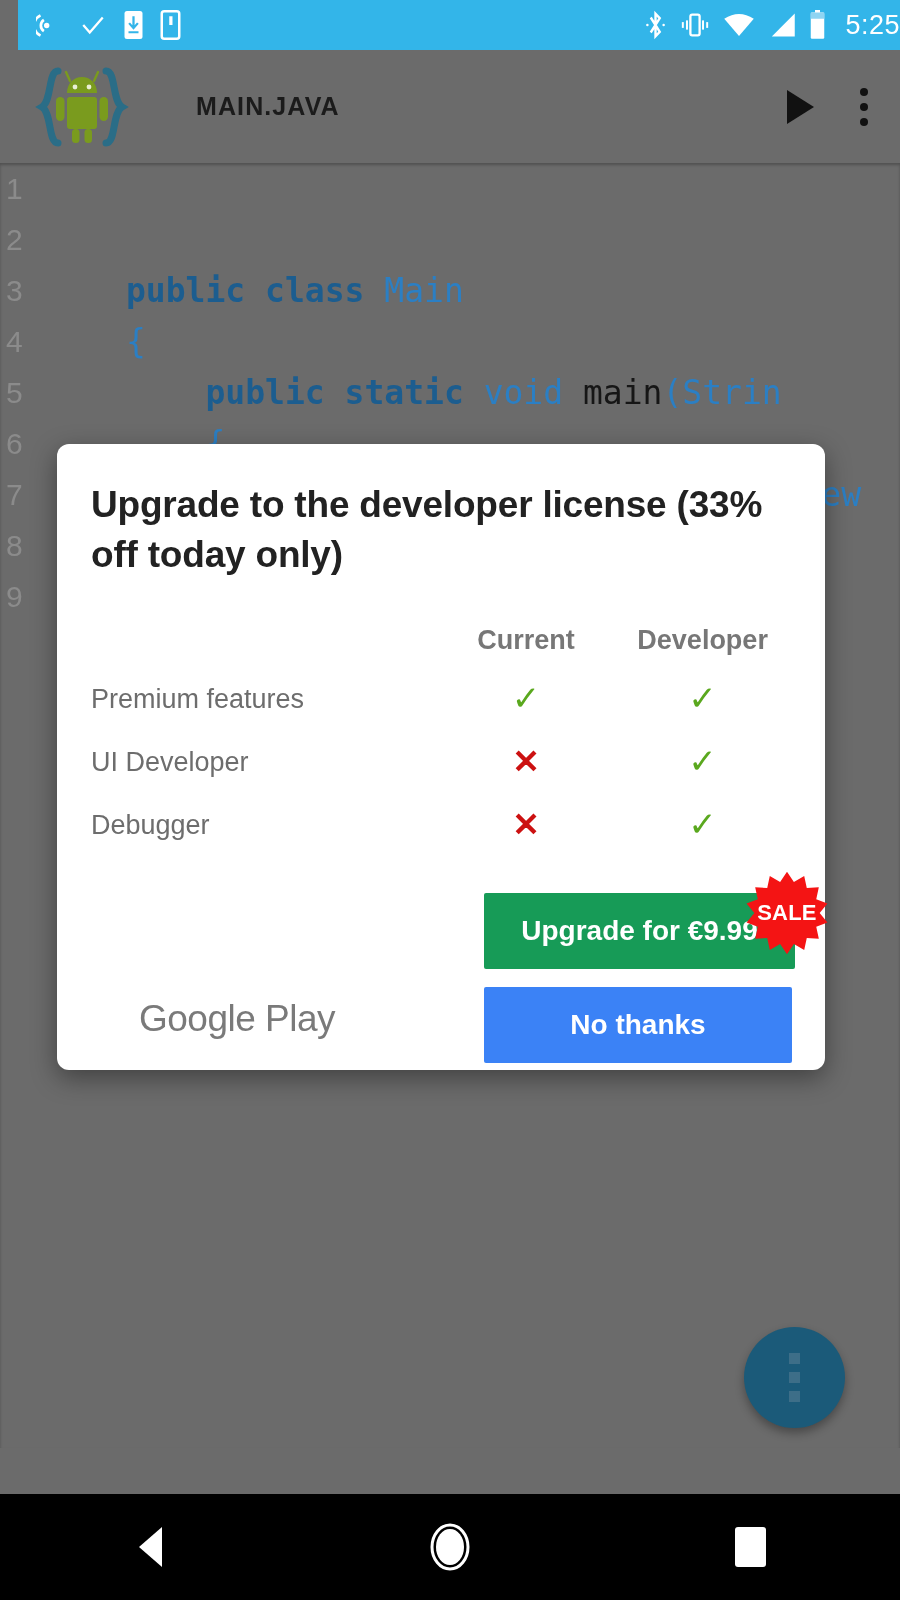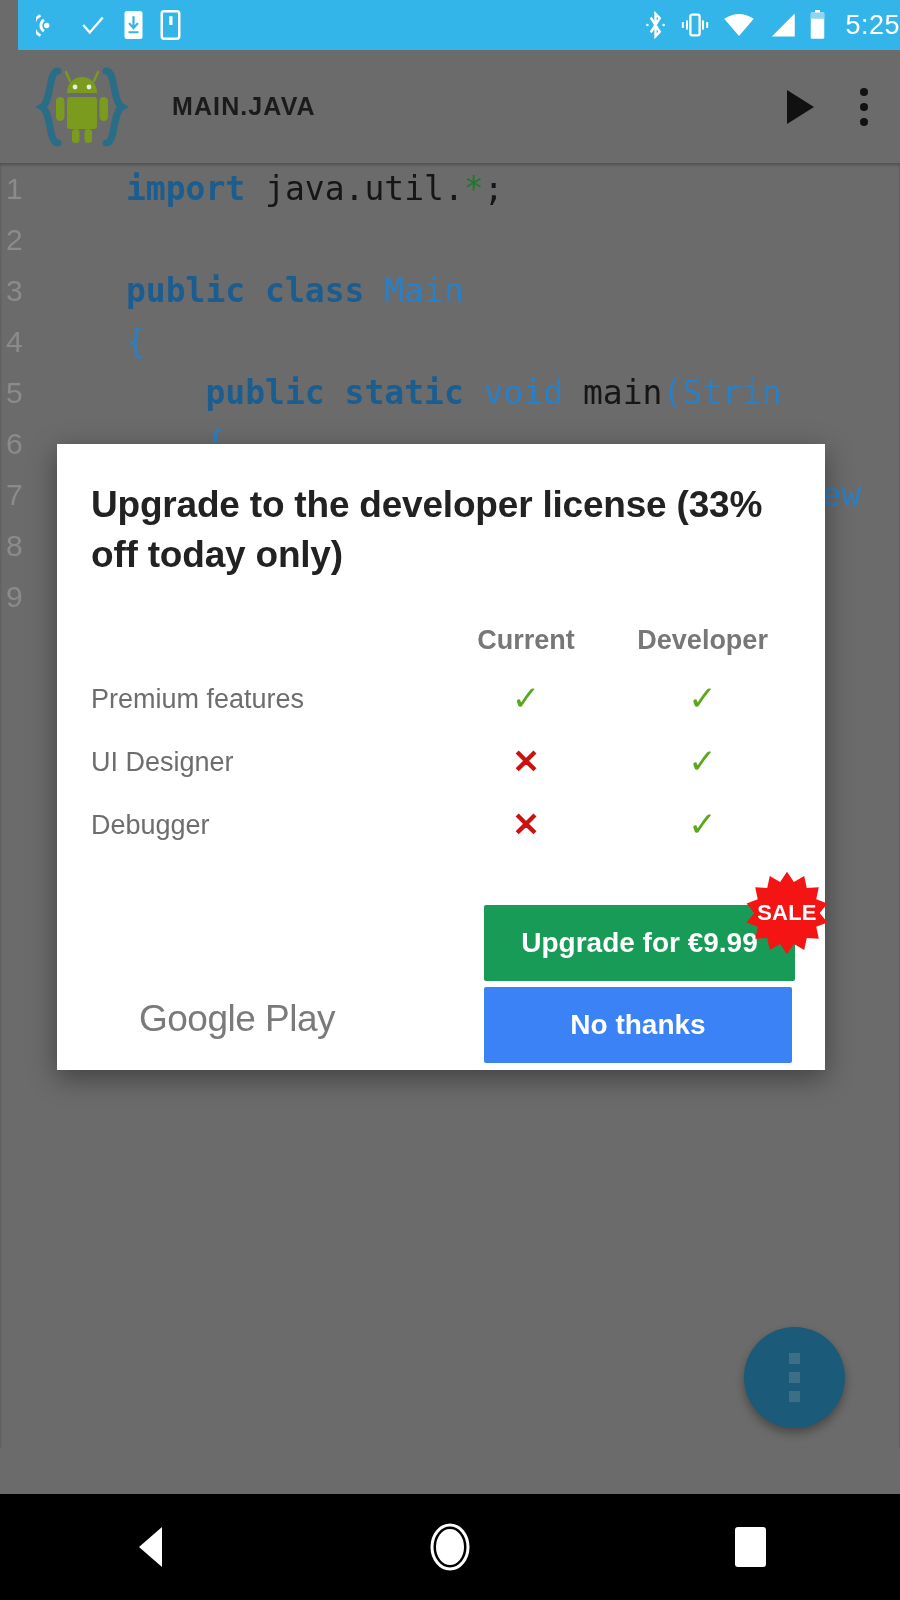--- a/index.html
+++ b/index.html
@@ -44,20 +44,21 @@
   
   #app-bar {
     position: absolute;
     left: 0; top: 50px;
     width: 900px; height: 113px;
     background: #6b6b6b;
     display: flex;
     align-items: center;
     box-sizing: border-box;
     padding: 0 22px 0 34px;
+    gap: 24px;
   }
   #app-logo { width: 96px; height: 92px; flex: 0 0 auto; }
   #app-title {
     color: #1b1b1b;
     font-size: 25px;
     font-weight: bold;
     letter-spacing: 1.1px;
     margin-left: 42px;
     white-space: nowrap;
   }
@@ -136,21 +137,21 @@
     border-bottom: 20px solid transparent;
   }
   .nav-recent { width: 31px; height: 40px; background: #fff; border-radius: 3px; }
 
   
   #dialog {
     position: absolute;
     left: 57px; top: 444px;
     width: 768px; height: 626px;
     background: #ffffff;
-    border-radius: 0;
+    border-radius: 12px;
     box-shadow: 0 8px 26px rgba(0,0,0,0.40);
     box-sizing: border-box;
     padding: 36px 34px 0 34px;
     overflow: visible;
   }
   #dialog-title {
     color: #222222;
     font-size: 37px;
     font-weight: bold;
     line-height: 1.35;
@@ -191,21 +192,21 @@
     color: #cc1111;
     font-size: 33px;
     line-height: 1;
     font-weight: bold;
   }
 
   
   #btn-area { position: relative; margin-top: 36px; }
   #upgrade-button {
     position: absolute;
-    left: 393px; top: 12px;
+    left: 393px; top: 0;
     width: 311px; height: 76px;
     background: #179b57;
     border: none;
     border-radius: 2px;
     color: #ffffff;
     font-family: "Liberation Sans", sans-serif;
     font-size: 28px;
     font-weight: bold;
     cursor: pointer;
     display: flex;
@@ -338,21 +339,21 @@
       <div class="kebab">
           <i></i>
           <i></i>
           <i></i>
         </div>
     </div>
   </div>
 
   <div id="editor">
     <div id="code-lines">
-        <div class="code-line"><span class="ln">1</span><span class="code-txt"><span class="kw">import </span><span class="pln">java.util.</span><span class="str">*</span><span class="pln">;</span></span></div>
+        <div class="code-line"><span class="ln">1</span></div>
         <div class="code-line"><span class="ln">2</span><span class="code-txt"></span></div>
         <div class="code-line"><span class="ln">3</span><span class="code-txt"><span class="kw">public class </span><span class="typ">Main</span></span></div>
         <div class="code-line"><span class="ln">4</span><span class="code-txt"><span class="brc">{</span></span></div>
         <div class="code-line"><span class="ln">5</span><span class="code-txt"><span class="kw">    public static </span><span class="typ">void </span><span class="pln">main</span><span class="brc">(</span><span class="typ">Strin</span></span></div>
         <div class="code-line"><span class="ln">6</span><span class="code-txt"><span class="brc">    {</span></span></div>
         <div class="code-line"><span class="ln">7</span><span class="code-txt"><span class="typ">                                   ew</span></span></div>
         <div class="code-line"><span class="ln">8</span><span class="code-txt"></span></div>
         <div class="code-line"><span class="ln">9</span><span class="code-txt"></span></div>
       </div>
   </div>
@@ -374,21 +375,21 @@
           <th class="col">Developer</th>
         </tr>
       </thead>
       <tbody id="feature-rows">
           <tr>
             <td>Premium features</td>
             <td class="mark"><span class="tick">✓</span></td>
             <td class="mark"><span class="tick">✓</span></td>
           </tr>
           <tr>
-            <td>UI Designer</td>
+            <td>UI Developer</td>
             <td class="mark"><span class="cross">✕</span></td>
             <td class="mark"><span class="tick">✓</span></td>
           </tr>
           <tr>
             <td>Debugger</td>
             <td class="mark"><span class="cross">✕</span></td>
             <td class="mark"><span class="tick">✓</span></td>
           </tr>
         </tbody>
     </table>

